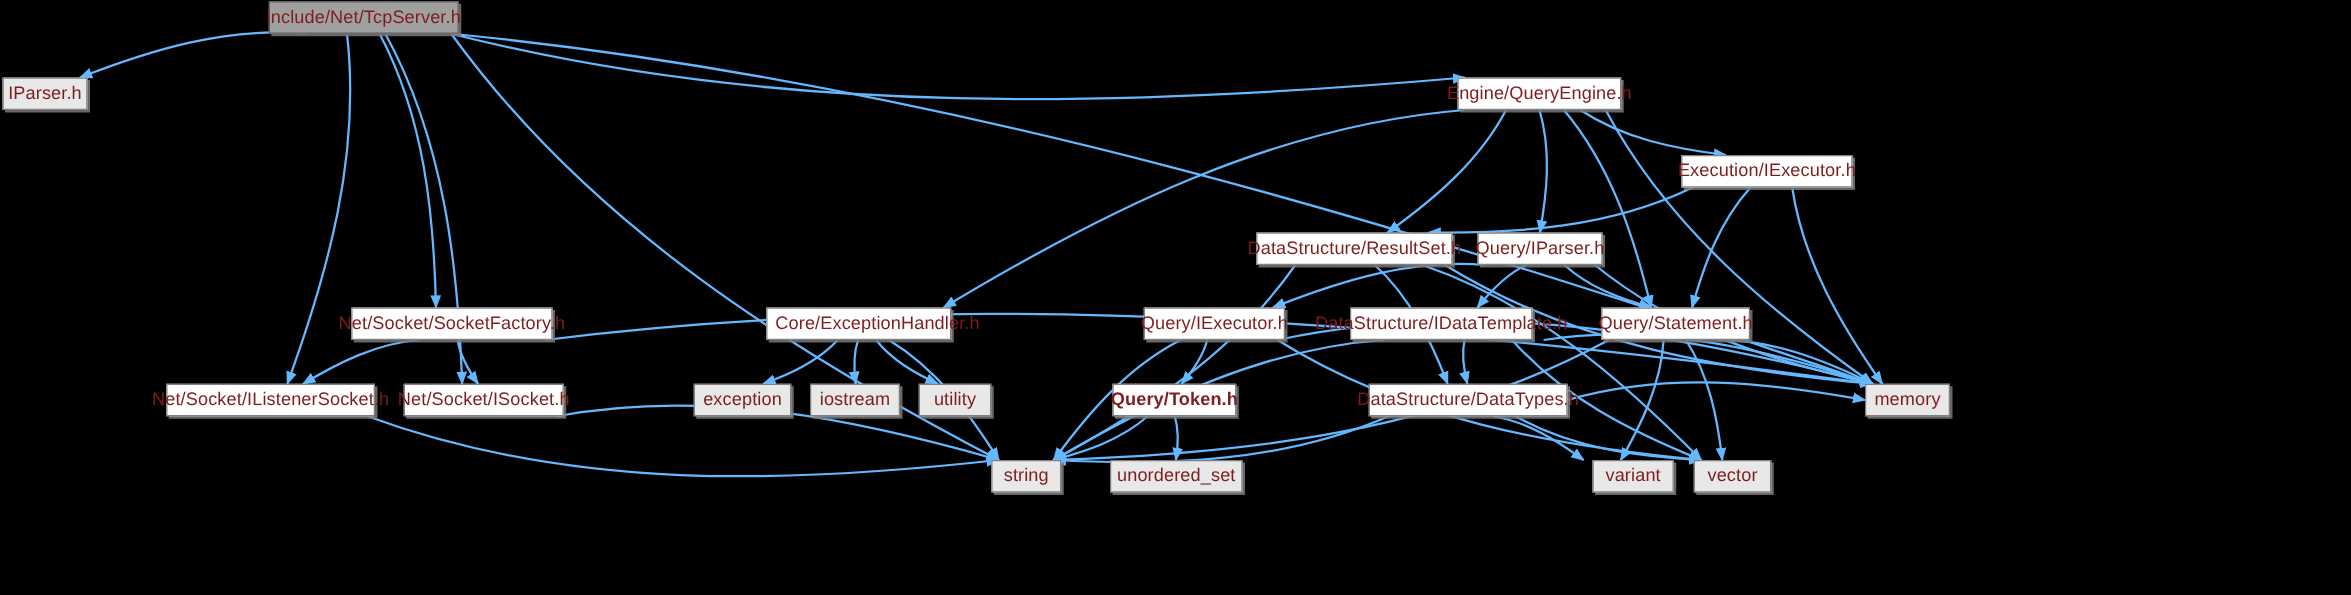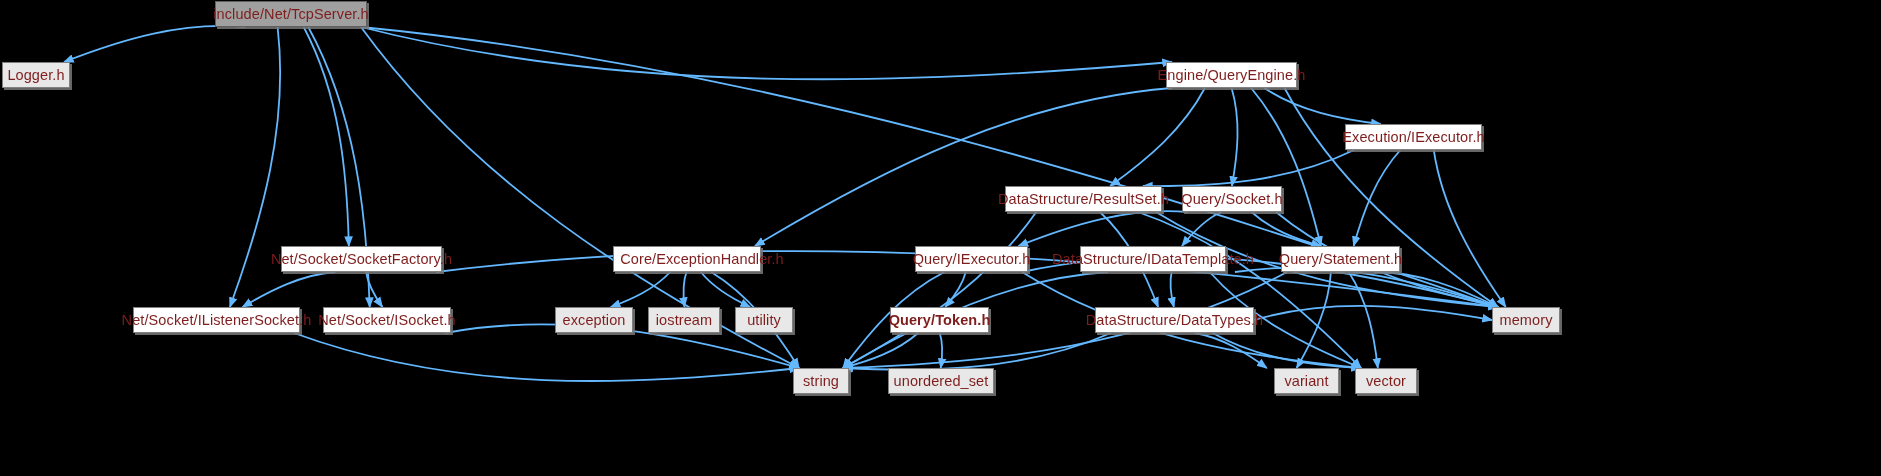--- a/index.html
+++ b/index.html
@@ -70,25 +70,25 @@
       <path d="M294,333 C457.28999999999996,393.03000000000003 630.25,386.75 799,368" fill="none" stroke="#63b8ff" stroke-width="1.8" marker-end="url(#ah)"></path>
       <path d="M445,333 C565.1800000000001,310.56600000000003 684.2800000000001,335.21 799,368" fill="none" stroke="#63b8ff" stroke-width="1.8" marker-end="url(#ah)"></path>
       <path d="M918.17,333 C896.5028,351.83064 869.4572000000001,361.00039999999996 842.33,368" fill="none" stroke="#63b8ff" stroke-width="1.8" marker-end="url(#ah)"></path>
       <path d="M939.77,333 C943.4468,344.45784000000003 942.5132,356.3924 940.73,368" fill="none" stroke="#63b8ff" stroke-width="1.8" marker-end="url(#ah)"></path>
       <path d="M1110.87,333 C1025.8328999999999,370.26552 933.4970999999999,372.5222 843,368" fill="none" stroke="#63b8ff" stroke-width="1.8" marker-end="url(#ah)"></path>
       <path d="M1194.75,333 C1221.87,337.63800000000003 1245.09,352.13 1266.75,368" fill="none" stroke="#63b8ff" stroke-width="1.8" marker-end="url(#ah)"></path>
       <path d="M1212.57,333 C1258.1919,358.79928 1309.9181,365.3558 1361,368" fill="none" stroke="#63b8ff" stroke-width="1.8" marker-end="url(#ah)"></path>
       <path d="M1254,320 C1332.54,297.152 1413.46,305.72 1492,320" fill="none" stroke="#63b8ff" stroke-width="1.8" marker-end="url(#ah)"></path>
     </svg>
 <div class="node shadow root" style="left: 215px; top: 1px; width: 152px;">include/Net/TcpServer.h</div>
-    <div class="node shadow sys" style="left: 2px; top: 62px; width: 68px;">Logger.h</div>
+    <div class="node shadow sys" style="left: 2px; top: 62px; width: 68px;">IParser.h</div>
     <div class="node shadow" style="left: 1166px; top: 62px; width: 131px;">Engine/QueryEngine.h</div>
     <div class="node shadow" style="left: 1345px; top: 124px; width: 137px;">Execution/IExecutor.h</div>
     <div class="node shadow" style="left: 1005px; top: 186px; width: 157px;">DataStructure/ResultSet.h</div>
-    <div class="node shadow" style="left: 1182px; top: 186px; width: 100px;">Query/Socket.h</div>
+    <div class="node shadow" style="left: 1182px; top: 186px; width: 100px;">Query/IParser.h</div>
     <div class="node shadow" style="left: 281px; top: 246px; width: 161px;">Net/Socket/SocketFactory.h</div>
     <div class="node shadow" style="left: 613px; top: 246px; width: 148px; padding-left: 37px;">Core/ExceptionHandler.h</div>
     <div class="node shadow" style="left: 915px; top: 246px; width: 113px;">Query/IExecutor.h</div>
     <div class="node shadow" style="left: 1080px; top: 246px; width: 146px;">DataStructure/IDataTemplate.h</div>
     <div class="node shadow" style="left: 1281px; top: 246px; width: 119px;">Query/Statement.h</div>
     <div class="node shadow" style="left: 133px; top: 307px; width: 167px;">Net/Socket/IListenerSocket.h</div>
     <div class="node shadow" style="left: 323px; top: 307px; width: 128px;">Net/Socket/ISocket.h</div>
     <div class="node shadow sys" style="left: 555px; top: 307px; width: 78px;">exception</div>
     <div class="node shadow sys" style="left: 648px; top: 307px; width: 72px;">iostream</div>
     <div class="node shadow sys" style="left: 735px; top: 307px; width: 58px;">utility</div>

